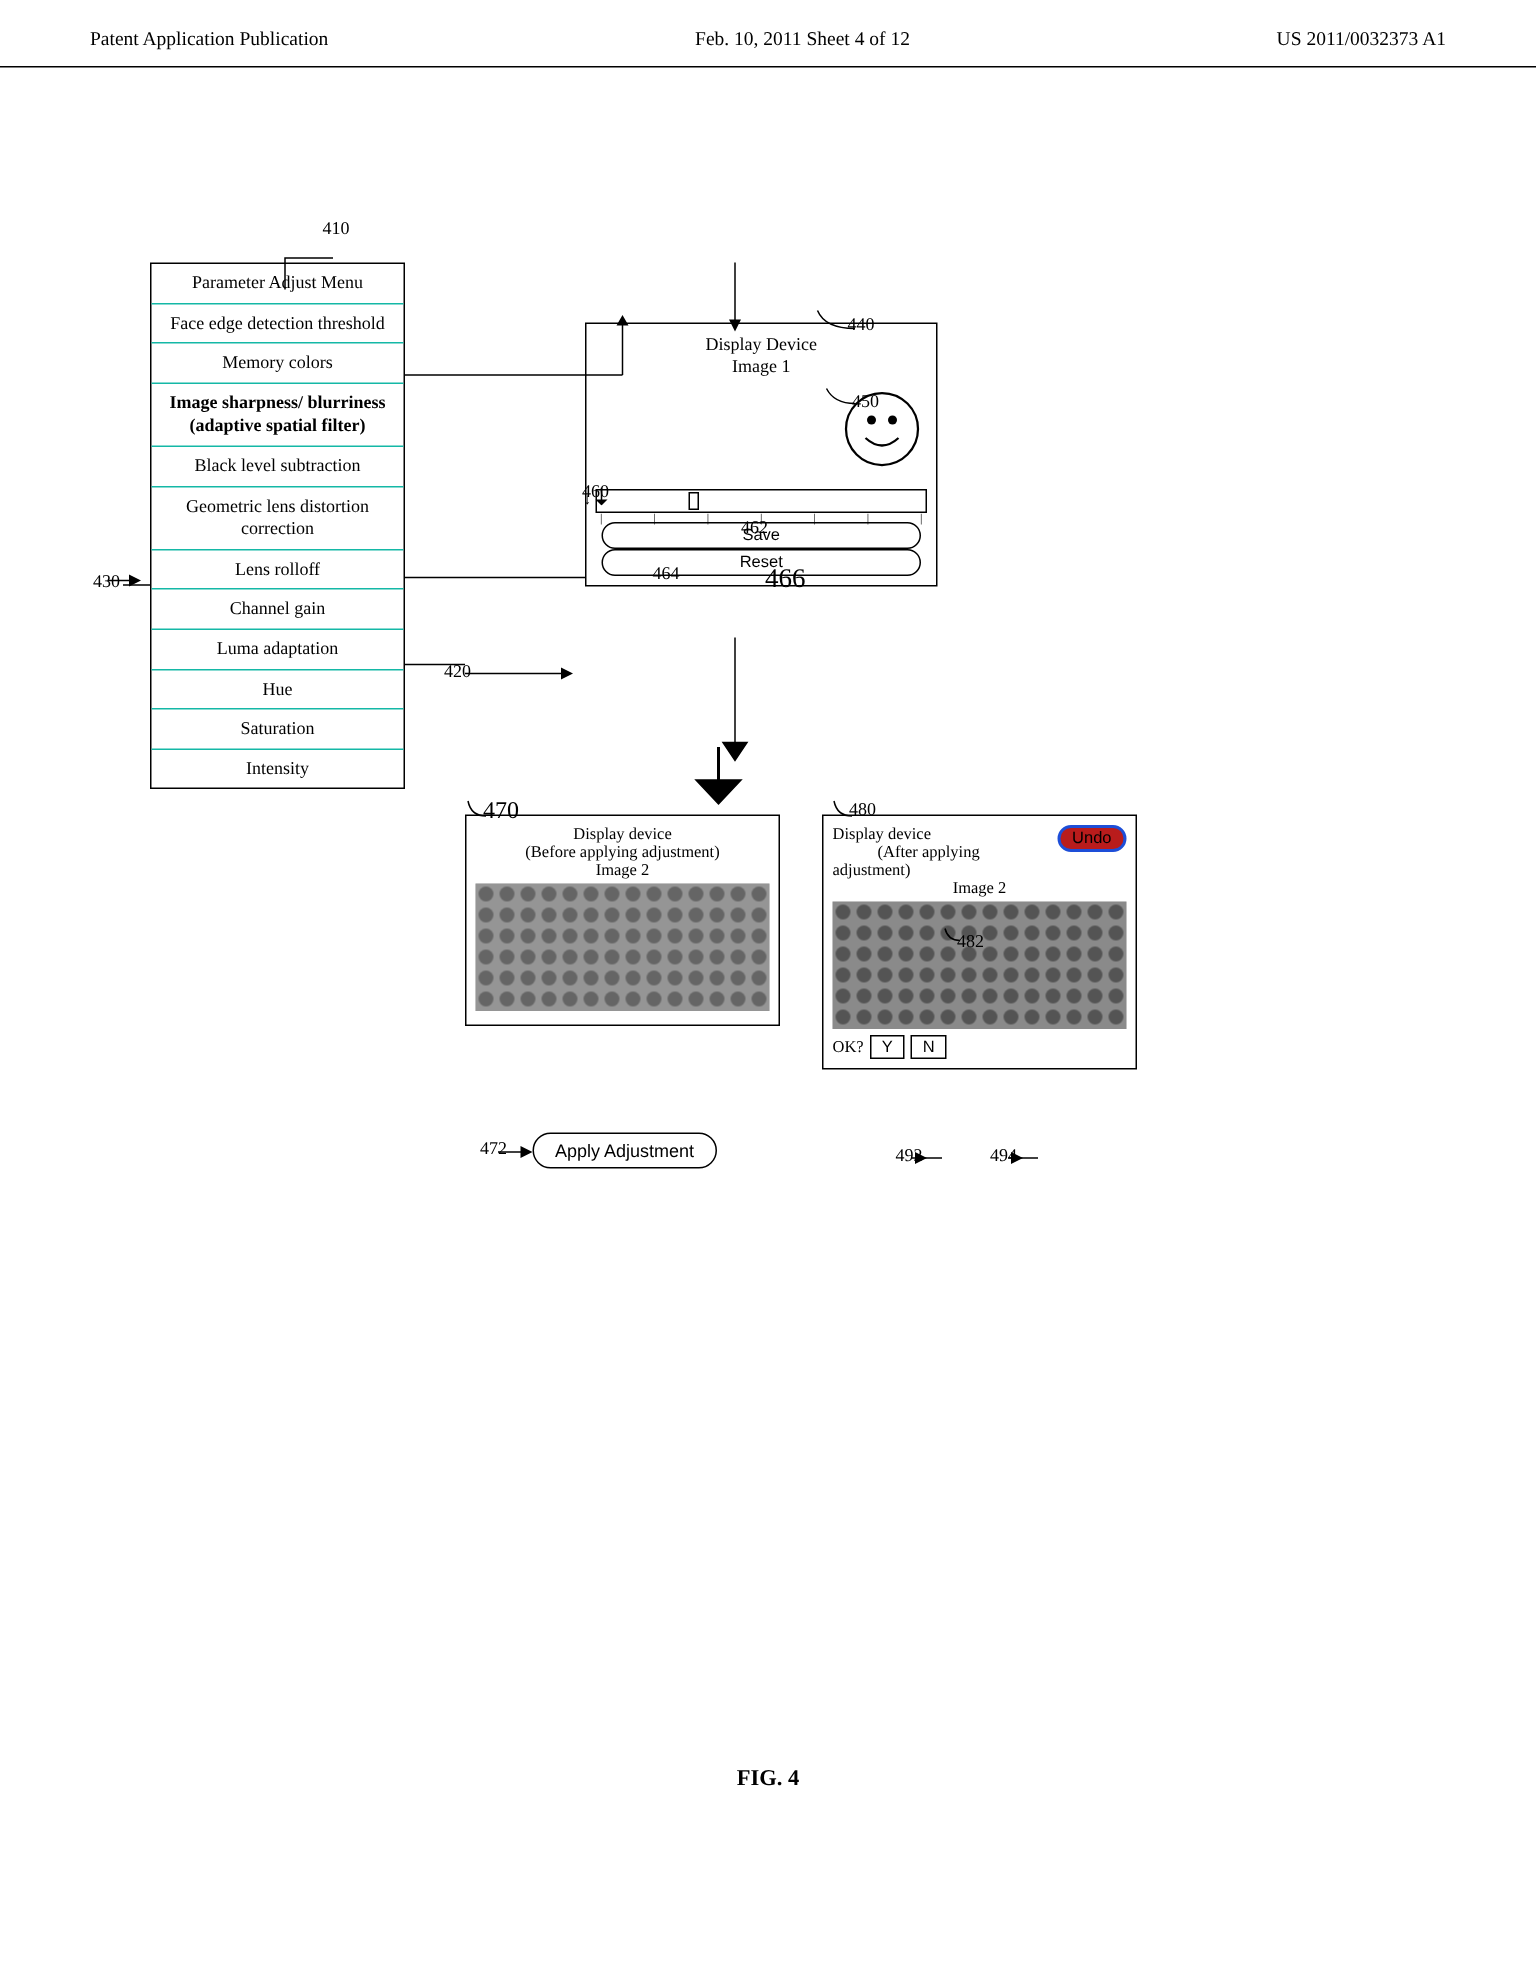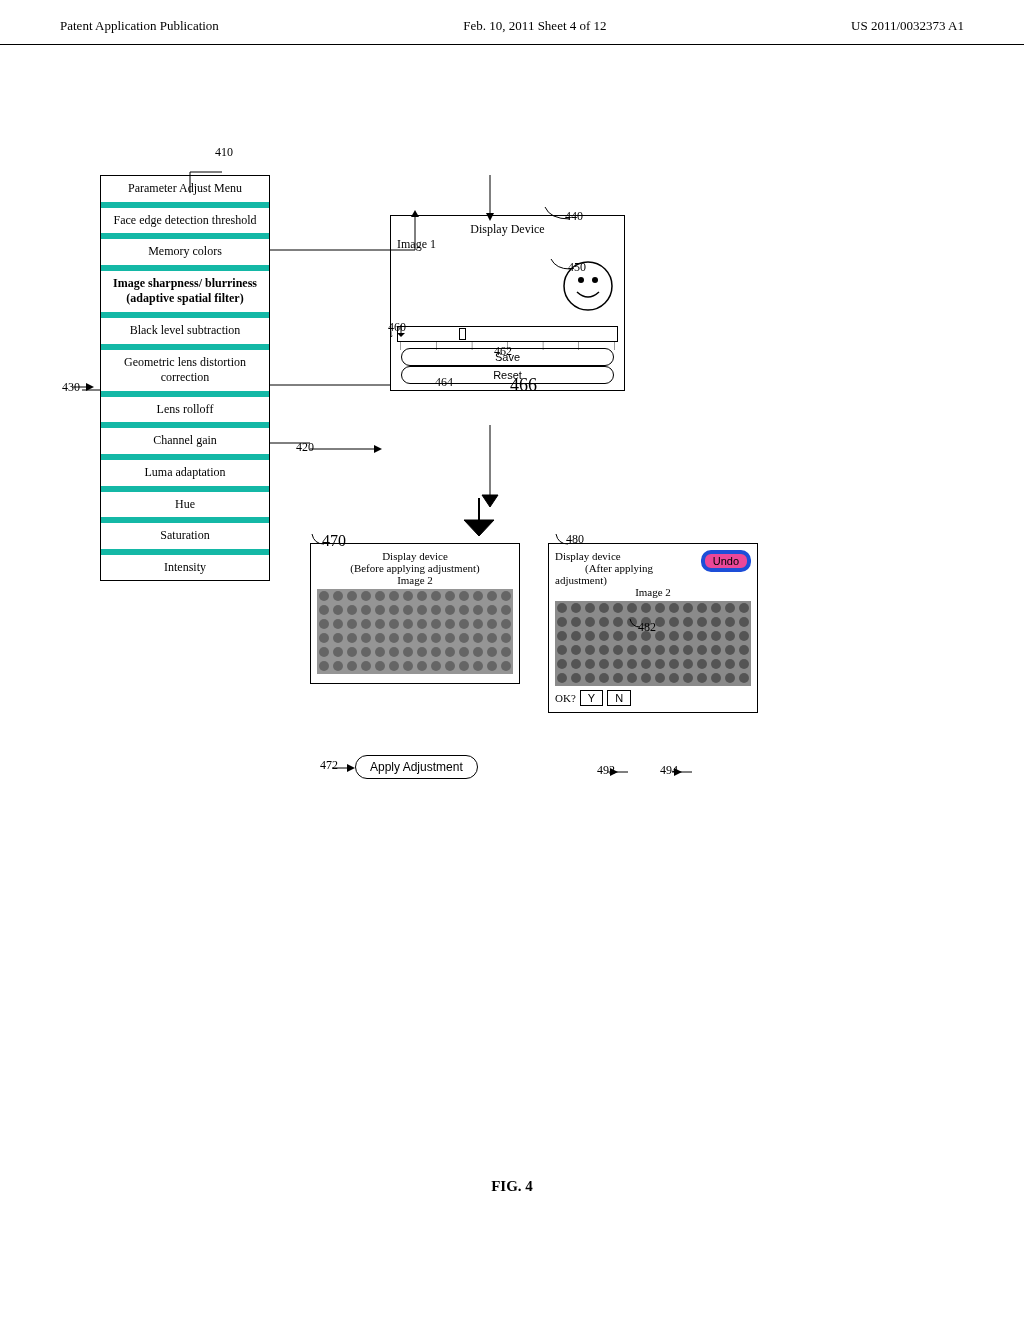--- a/index.html
+++ b/index.html
@@ -32,21 +32,21 @@
 
     
     .param-menu {
       position: absolute;
       left: 100px;
       top: 130px;
       width: 170px;
       border: 1px solid #000;
     }
     .param-menu-item {
-      border-bottom: 6px solid #14b8a6;
+      border-bottom: 1px solid #14b8a6;
       padding: 5px 10px;
       font-size: 12px;
       text-align: center;
       line-height: 1.3;
     }
     .param-menu-item:last-child { border-bottom: none; }
     .param-menu-item.bold { font-weight: bold; }
 
     
     .label-410 {
@@ -89,25 +89,25 @@
     }
 
     
     .smiley {
       width: 52px;
       height: 52px;
     }
 
     
     .undo-btn {
-      border: 4px solid #1d4ed8;
+      border: 2px solid #1d4ed8;
       border-radius: 10px;
       padding: 1px 8px;
       font-size: 11px;
-      background: #ec4899;
+      background: #b91c1c;
       display: inline-block;
     }
   </style>
 </head>
 <body>
 
 <div class="header">
   <span>Patent Application Publication</span>
   <span>Feb. 10, 2011   Sheet 4 of 12</span>
   <span>US 2011/0032373 A1</span>
@@ -157,21 +157,21 @@
 
   <div style="position:absolute; top:335px; left:62px; font-size:12px;">430</div>
 
   <svg style="position:absolute; top:335px; left:72px; width:30px; height:14px;">
     <line x1="0" y1="7" x2="20" y2="7" stroke="#000" stroke-width="1"></line>
     <polygon points="14,3 22,7 14,11" fill="#000"></polygon>
   </svg>
 
   <div style="position:absolute; top:170px; left:390px; width:235px; border:1px solid #000; padding:6px;">
     <div style="font-size:12px; text-align:center;">Display Device</div>
-    <div style="font-size:12px; margin-bottom:4px;">Image 1</div>
+    <div style="font-size:12px; text-align:center; margin-bottom:4px;">Image 1</div>
 
     <div style="display:flex; justify-content:flex-end; align-items:flex-start; height:70px; padding:4px;">
       <svg class="smiley" viewBox="0 0 52 52">
         <circle cx="26" cy="26" r="24" stroke="#000" stroke-width="1.5" fill="#fff"></circle>
         <circle cx="19" cy="20" r="3" fill="#000"></circle>
         <circle cx="33" cy="20" r="3" fill="#000"></circle>
 
         <path d="M 15,32 Q 26,42 37,32" stroke="#000" stroke-width="1.5" fill="none"></path>
       </svg>
     </div>

